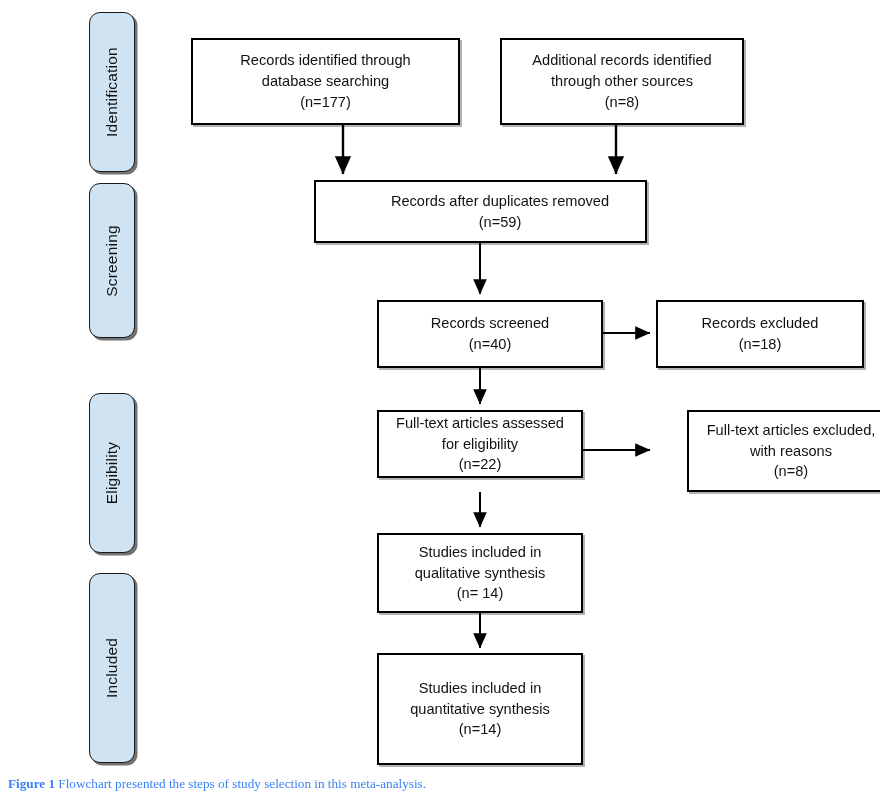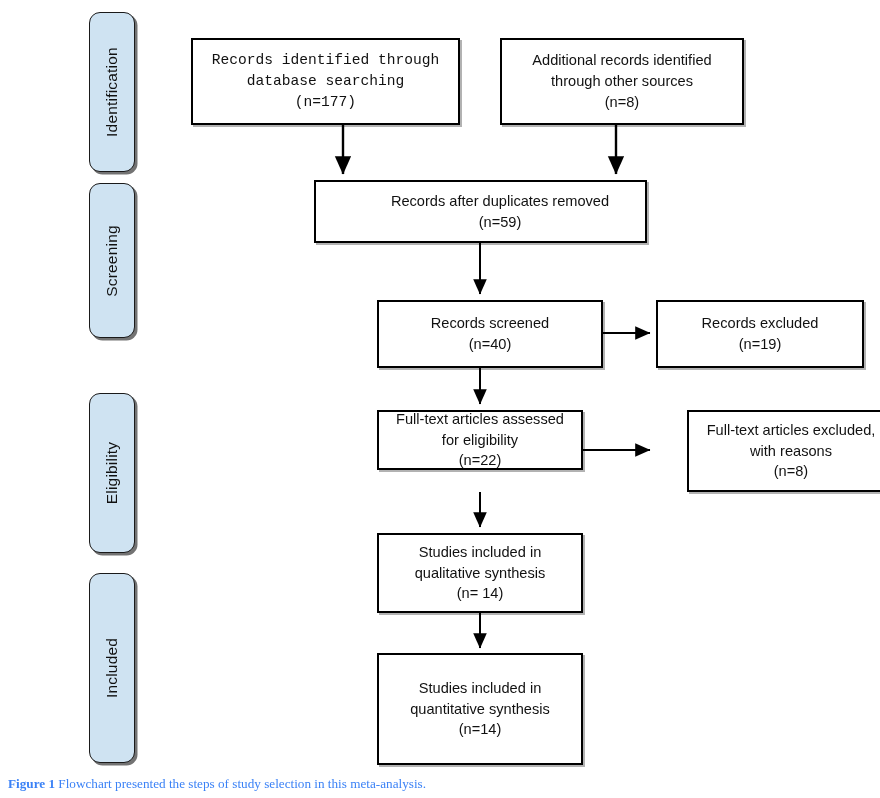--- a/index.html
+++ b/index.html
@@ -126,21 +126,21 @@
   </div>
 
   <div class="stage-pill" style="left:89px; top:393px; height:160px;">
     <span class="stage-label">Eligibility</span>
   </div>
 
   <div class="stage-pill" style="left:89px; top:573px; height:190px;">
     <span class="stage-label">Included</span>
   </div>
 
-  <div class="flow-box" style="left:191px; top:38px; width:269px; height:87px;font-family:Liberation Mono, monospace;">
+  <div class="flow-box" style="left:191px; top:38px; width:269px; height:87px;">
     <span class="box-text">Records identified through
 database searching
 (n=177)</span>
   </div>
 
   <div class="flow-box" style="left:500px; top:38px; width:244px; height:87px;">
     <span class="box-text">Additional records identified
 through other sources
 (n=8)</span>
   </div>
@@ -150,24 +150,24 @@
 (n=59)</span>
   </div>
 
   <div class="flow-box" style="left:377px; top:300px; width:226px; height:68px;">
     <span class="box-text">Records screened
 (n=40)</span>
   </div>
 
   <div class="flow-box" style="left:656px; top:300px; width:208px; height:68px;">
     <span class="box-text">Records excluded
-(n=19)</span>
+(n=18)</span>
   </div>
 
-  <div class="flow-box" style="left:377px; top:410px; width:206px; height:60px;">
+  <div class="flow-box" style="left:377px; top:410px; width:206px; height:68px;">
     <span class="box-text">Full-text articles assessed
 for eligibility
 (n=22)</span>
   </div>
 
   <div class="flow-box" style="left:656px; top:410px; width:208px; height:82px;margin-left:31px;">
     <span class="box-text">Full-text articles excluded,
 with reasons
 (n=8)</span>
   </div>

